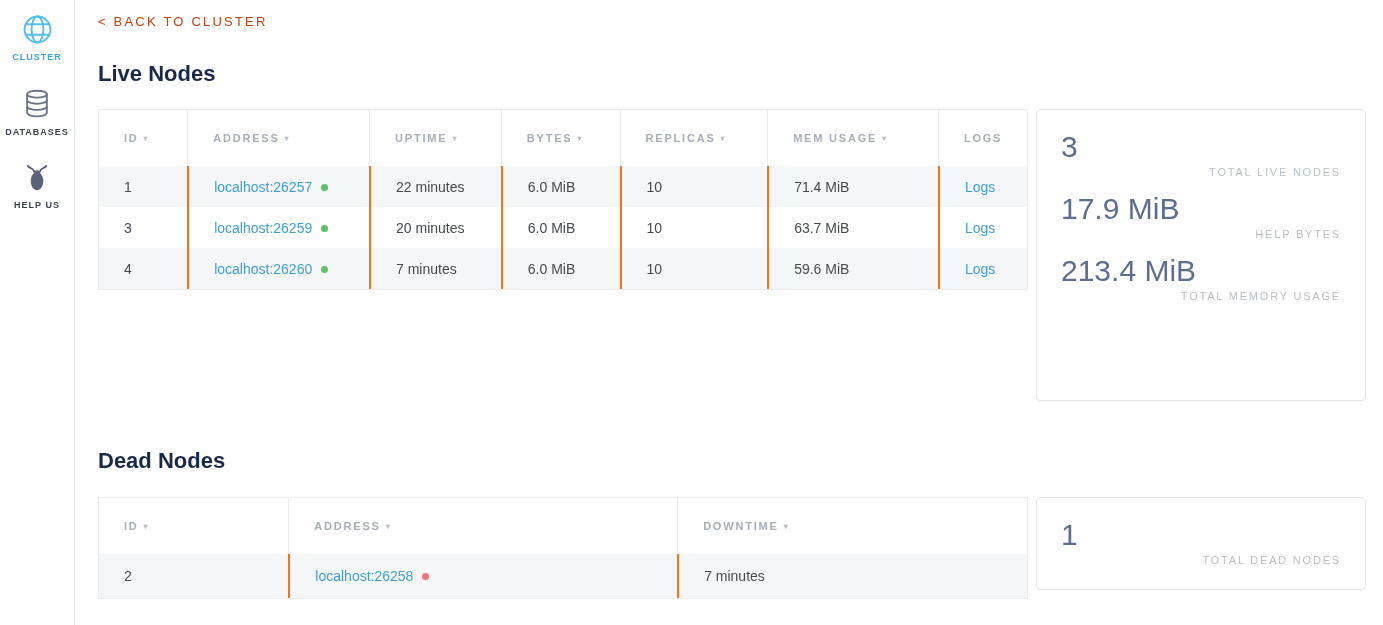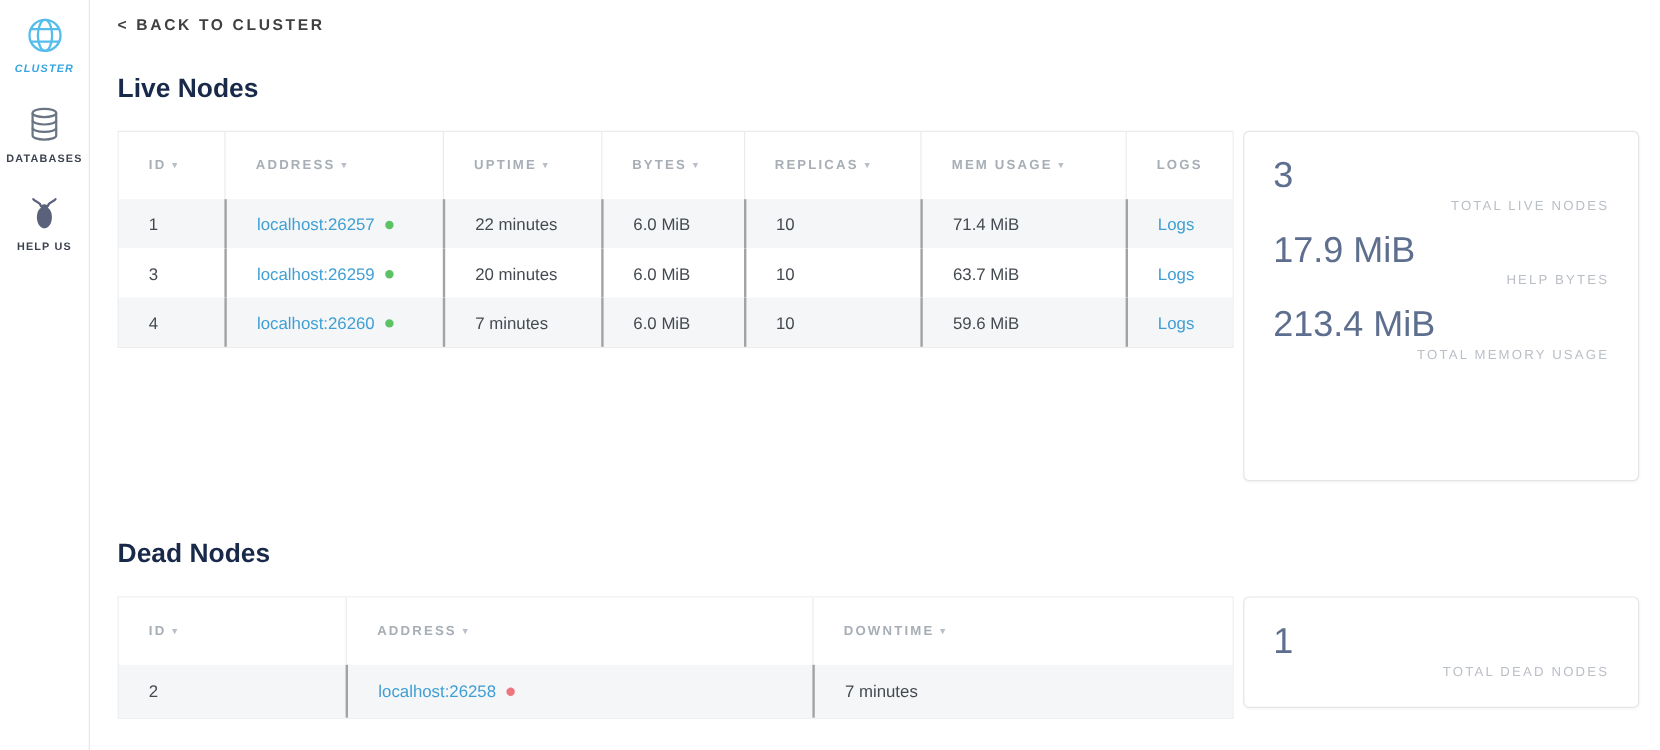--- a/index.html
+++ b/index.html
@@ -21,31 +21,31 @@
   }
   .nav-item {
     display: flex; flex-direction: column; align-items: center;
     margin-bottom: 26px; cursor: pointer; width: 100%;
   }
   .nav-item .nav-label {
     margin-top: 7px;
     font-size: 9px; font-weight: bold; letter-spacing: 1px;
     color: #3c4350; text-align: center;
   }
-  .nav-item.active .nav-label { color: #38a6e0; font-style: italic; }
+  .nav-item.active .nav-label { color: #38a6e0; }
 
   
   .content {
     position: absolute; left: 75px; top: 0; right: 0; bottom: 0;
     padding: 12px 17px 0 23px;
   }
   .back-link {
     display: inline-block;
-    font-size: 13px; font-weight: bold; letter-spacing: 2.2px;
-    color: #404040; cursor: pointer; text-decoration: none;
+    font-size: 13px; font-weight: normal; letter-spacing: 2.2px;
+    color: #c2410c; cursor: pointer; text-decoration: none;
     line-height: 16px;
   }
   .section-title {
     font-size: 22px; font-weight: bold; color: #18294a;
     line-height: 29px;
   }
   .title-live { margin-top: 29px; margin-bottom: 21px; }
   .title-dead { margin-top: 45px; margin-bottom: 22px; }
 
   .section-row { display: flex; align-items: flex-start; }
@@ -67,21 +67,21 @@
     background: #ffffff;
     border-left: 1px solid #eaebed;
     cursor: pointer;
     white-space: nowrap;
   }
   th:first-child { border-left: none; }
   td {
     vertical-align: middle;
     padding-left: 25px;
     font-size: 14px; color: #454a51;
-    border-left: 2px solid #a3a3a3;
+    border-left: 2px solid #f97316;
     white-space: nowrap;
   }
   td:first-child { border-left: none; }
   .live-table td { height: 41px; }
   .dead-table td { height: 44px; }
   tbody tr:nth-child(odd) { background: #f5f6f7; }
   tbody tr:nth-child(even) { background: #ffffff; }
 
   .sort-arrow {
     font-size: 8px; color: #b9bfc7; margin-left: 5px;

